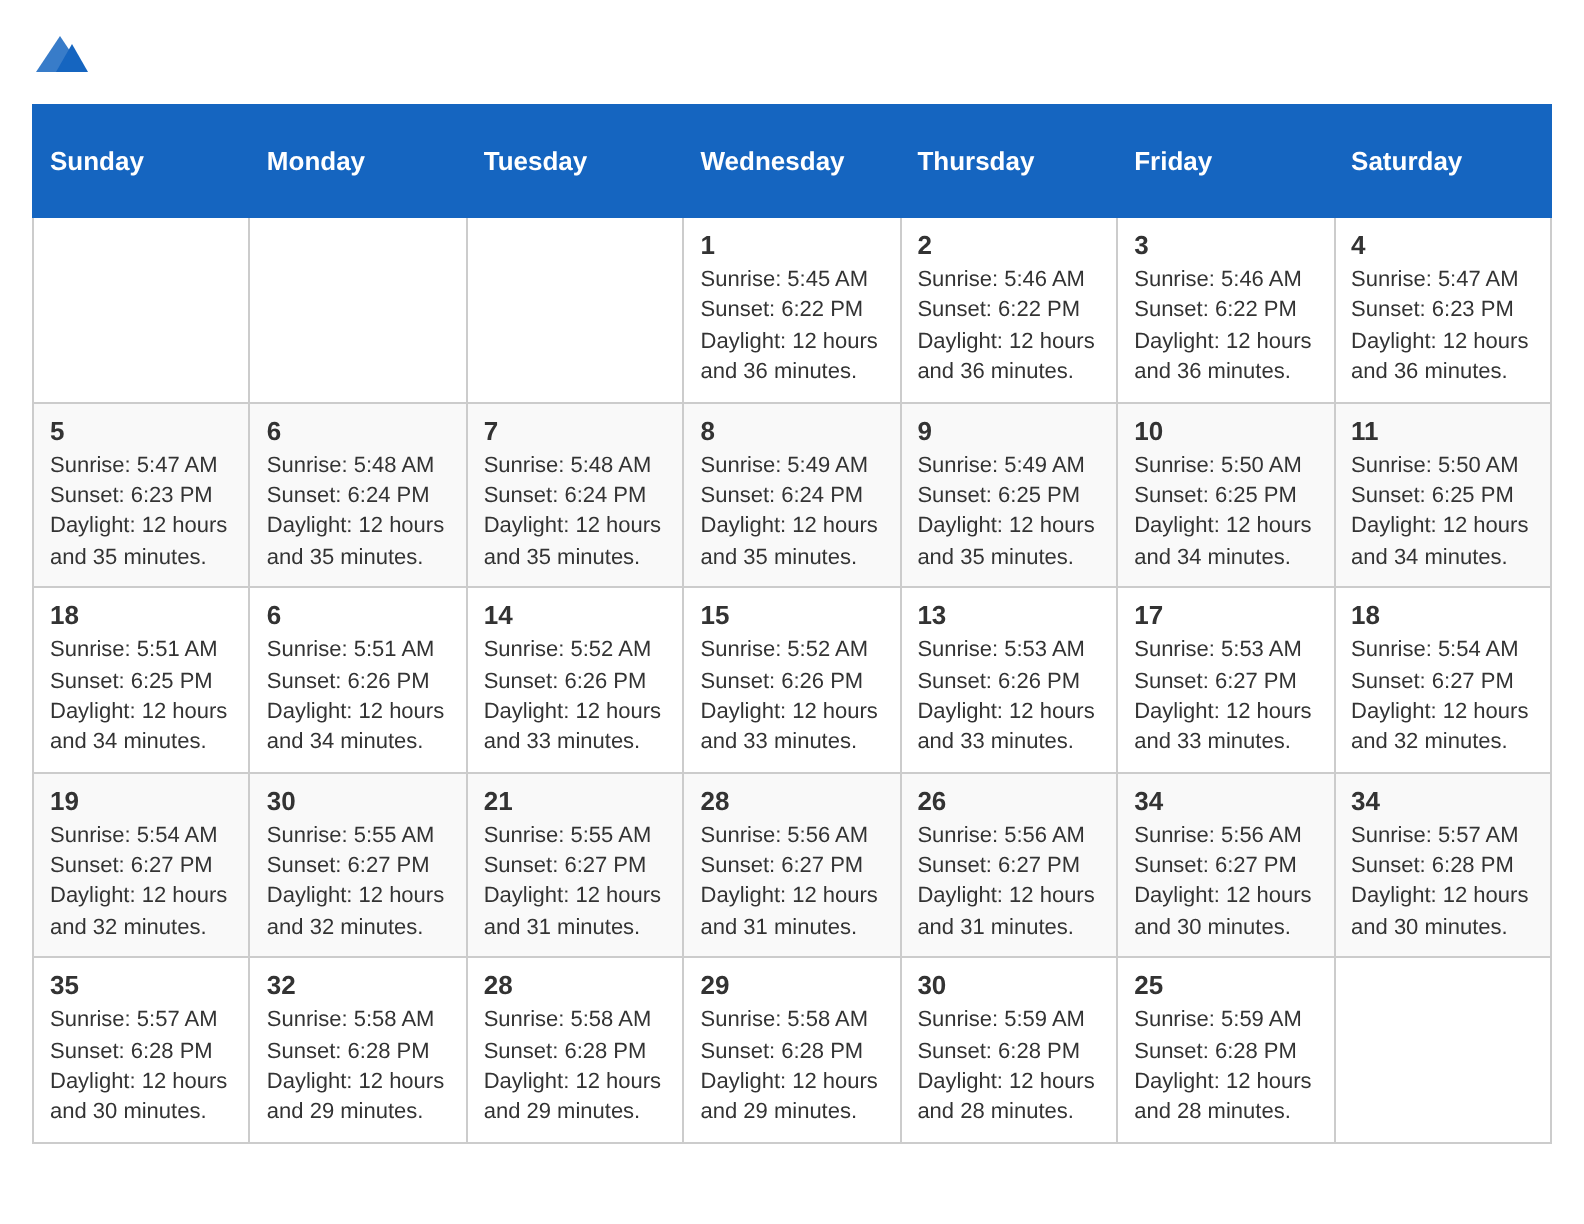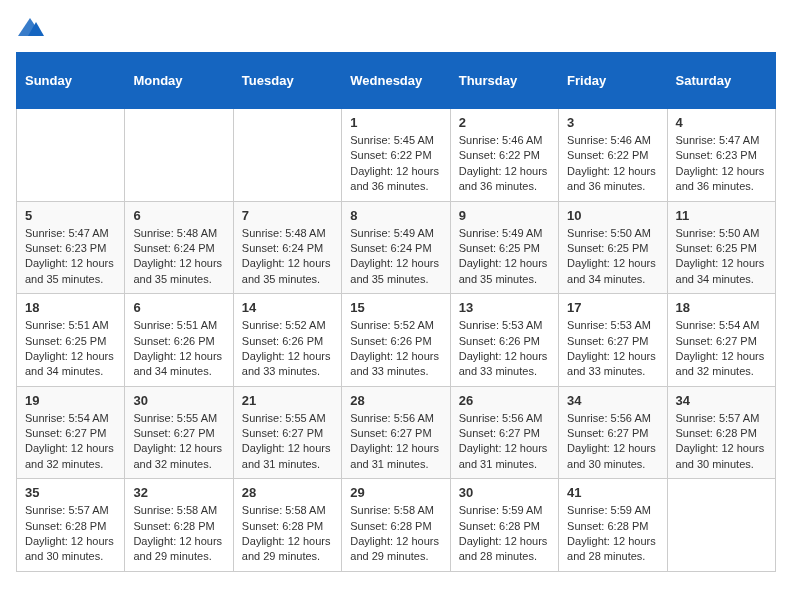--- a/index.html
+++ b/index.html
@@ -244,19 +244,19 @@
         </td>
         <td>
           <div class="day-number">29</div>
           <div class="day-info">Sunrise: 5:58 AM<br>Sunset: 6:28 PM<br>Daylight: 12 hours and 29 minutes.</div>
         </td>
         <td>
           <div class="day-number">30</div>
           <div class="day-info">Sunrise: 5:59 AM<br>Sunset: 6:28 PM<br>Daylight: 12 hours and 28 minutes.</div>
         </td>
         <td>
-          <div class="day-number">41</div>
+          <div class="day-number">25</div>
           <div class="day-info">Sunrise: 5:59 AM<br>Sunset: 6:28 PM<br>Daylight: 12 hours and 28 minutes.</div>
         </td>
         <td class="empty-cell"></td>
       </tr>
     </tbody>
 </table>
 
 </body></html>

